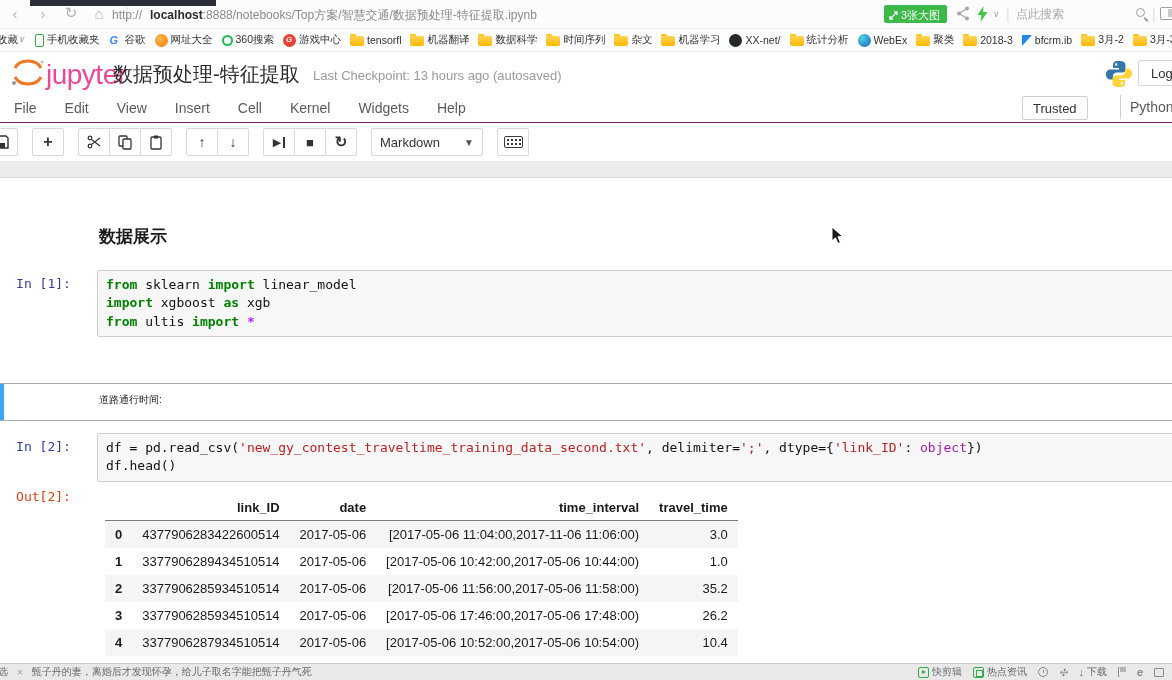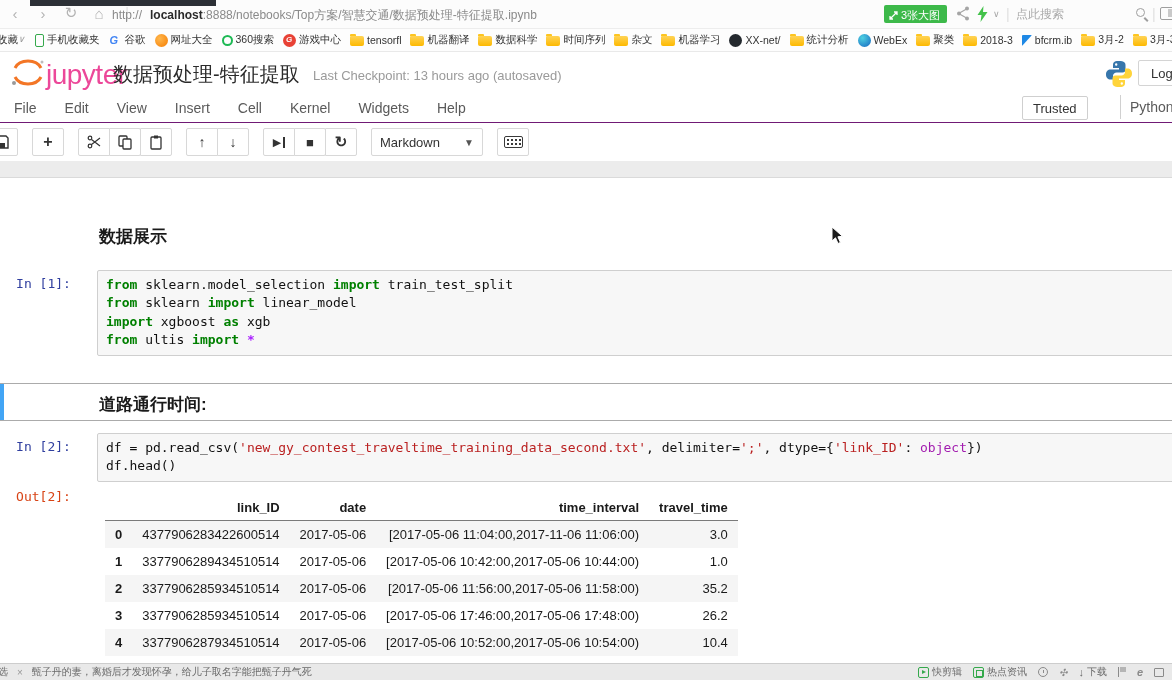--- a/index.html
+++ b/index.html
@@ -83,21 +83,21 @@
   .prompt-out { color:#D84315; }
   .codebox { flex:1; border:1px solid #cfcfcf; background:#f7f7f7; border-radius:2px; padding:5px 8px; font-family:"DejaVu Sans Mono", monospace; font-size:13px; line-height:18.4px; color:#111; cursor:text; }
   .cl { white-space:pre; }
   .tok-kw { color:#008000; font-weight:bold; }
   .tok-str { color:#BA2121; }
   .tok-op { color:#AA22FF; font-weight:bold; }
   .tok-bi { color:#a21caf; }
   .tok-hl { background:#d4d4d4; }
   .mdcell { position:absolute; left:0; top:205px; width:1174px; height:38px; border-top:1px solid #ababab; border-bottom:1px solid #ababab; background:#fff; }
   .mdbar { position:absolute; left:0; top:0; width:4px; height:100%; background:#42A5F5; }
-  .mdtext { position:absolute; left:99px; top:9px; font-size:17px; color:#1a1a1a;font-weight:bold; }
+  .mdtext { position:absolute; left:99px; top:9px; font-size:10px; color:#1a1a1a; }
   .outbody { flex:1; padding-top:12px; }
   .dftable { border-collapse:collapse; font-size:13px; color:#1a1a1a; margin-left:8px; }
   .dftable th { font-weight:bold; padding:5px 10px; text-align:right; }
   .dftable thead tr { border-bottom:1px solid #7a7a7a; }
   .dftable td { padding:6px 10px; text-align:right; white-space:nowrap; }
   .dftable tbody tr:nth-child(odd) { background:#f5f5f5; }
   .dftable .rowidx { font-weight:bold; text-align:center; }
 
   
   .statusbar { position:absolute; left:0; bottom:0; width:1172px; height:17px; background:#e9e9e9; border-top:1px solid #cdcdcd; font-size:10px; color:#6a6a6a; display:flex; align-items:center; }
@@ -341,21 +341,20 @@
   </div>
 
   <div class="grayband"></div>
 
   <div class="content">
     <div class="nb-heading">数据展示</div>
 
     <div class="cellrow" style="top:92px;">
       <div class="promptcol prompt-in">In [1]:</div>
       <div class="codebox">
-          <div class="cl"><span class="tok-kw">from</span><span> sklearn.model_selection </span><span class="tok-kw">import</span><span> train_test_split</span></div>
           <div class="cl"><span class="tok-kw">from</span><span> sklearn </span><span class="tok-kw">import</span><span> linear_model</span></div>
           <div class="cl"><span class="tok-kw">import</span><span> xgboost </span><span class="tok-kw">as</span><span> xgb</span></div>
           <div class="cl"><span class="tok-kw">from</span><span> ultis </span><span class="tok-kw">import</span><span> </span><span class="tok-op">*</span></div>
         </div>
     </div>
 
     <div class="mdcell">
       <div class="mdbar"></div>
       <div class="mdtext">道路通行时间:</div>
     </div>

